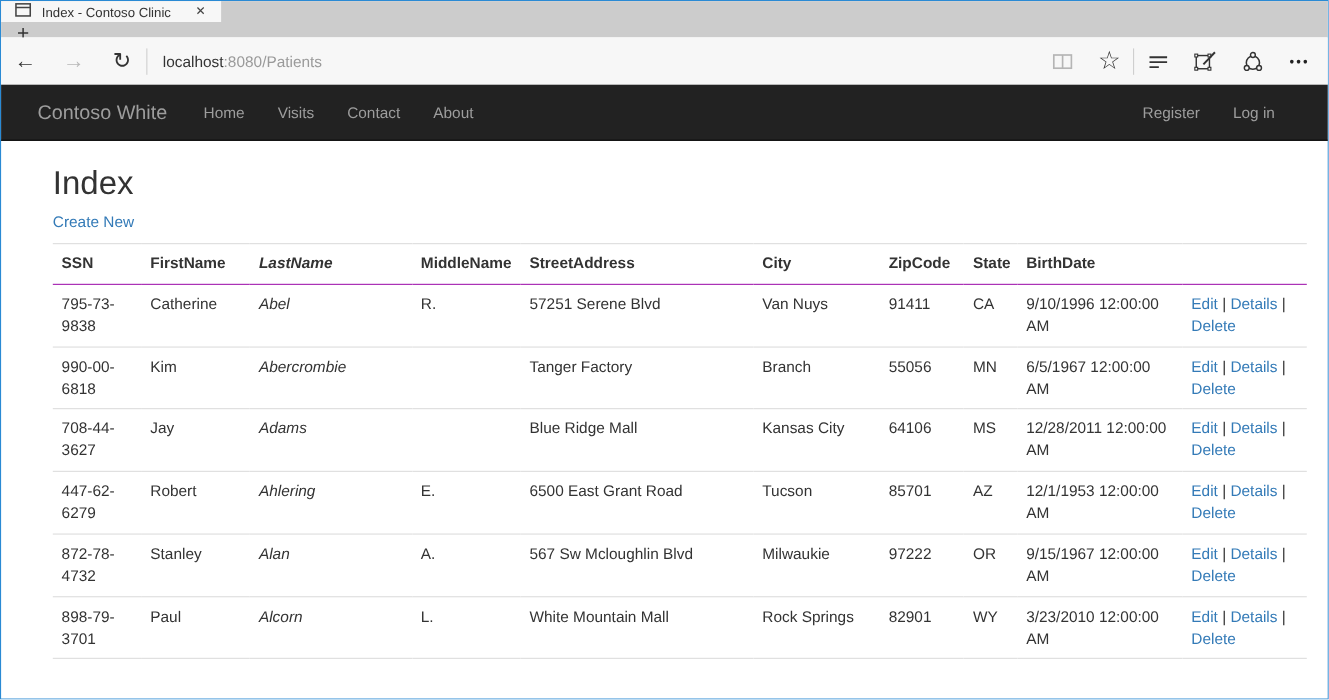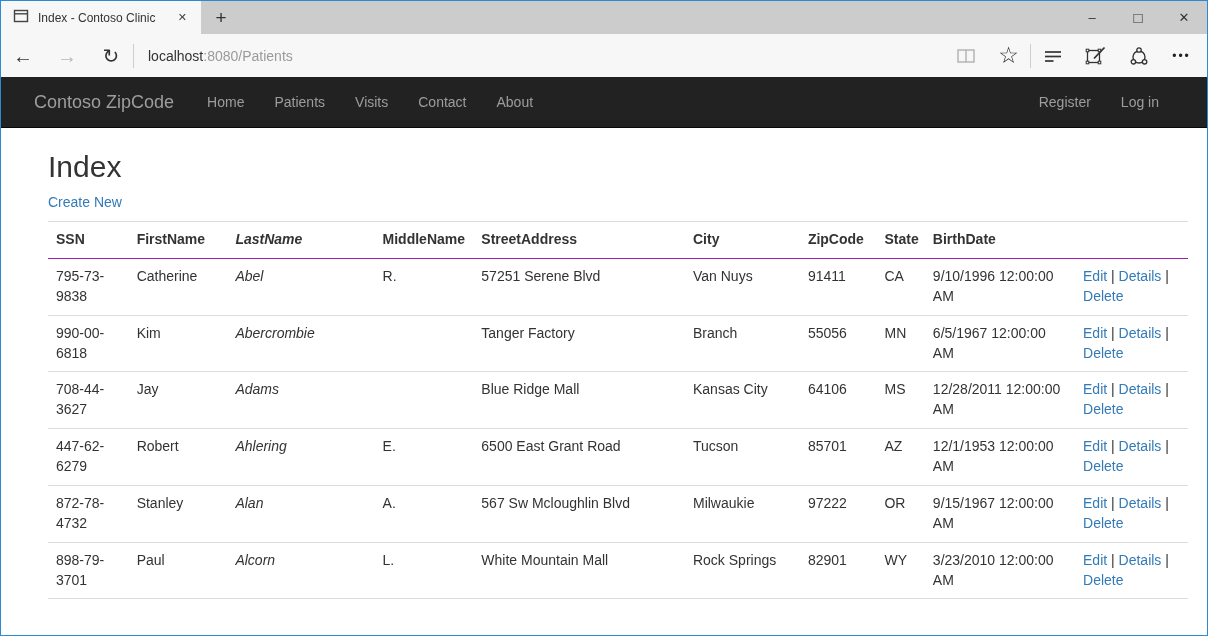--- a/index.html
+++ b/index.html
@@ -9,21 +9,21 @@
   .window {
     width: 1208px; height: 636px;
     border: 1px solid #2a8ad4;
     display: flex; flex-direction: column;
     background: #fff;
   }
 
   
   .tabstrip {
     height: 33px; background: #cccccc;
-    display: flex; align-items: stretch; flex-shrink: 0;
+    display: flex; align-items: stretch; flex-shrink: 0; flex-direction: column;
   }
   .tab {
     width: 200px; background: #f7f7f7;
     display: flex; align-items: center;
     padding: 0 8px 0 12px; gap: 9px;
     font-size: 12px; color: #333;
   }
   .tab-title { flex: 1; white-space: nowrap; overflow: hidden; }
   .tab-close { font-size: 11px; color: #444; padding: 2px 6px; cursor: default; }
   .newtab {
@@ -176,27 +176,24 @@
           <circle cx="6.4" cy="17.8" r="2.2" fill="#f7f7f7" stroke="#333" stroke-width="1.3"></circle>
           <circle cx="17.6" cy="17.8" r="2.2" fill="#f7f7f7" stroke="#333" stroke-width="1.3"></circle>
         </svg>
       </div>
       <div class="tool-btn more-glyph">•••</div>
     </div>
   </div>
 
   <div class="navbar">
     <div class="navbar-inner">
-      <a href="#" class="brand">Contoso ZipCode</a>
+      <a href="#" class="brand">Contoso White</a>
       <ul class="nav-list">
         <li>
             <a href="#">Home</a>
-          </li>
-        <li>
-            <a href="#">Patients</a>
           </li>
         <li>
             <a href="#">Visits</a>
           </li>
         <li>
             <a href="#">Contact</a>
           </li>
         <li>
             <a href="#">About</a>
           </li>

